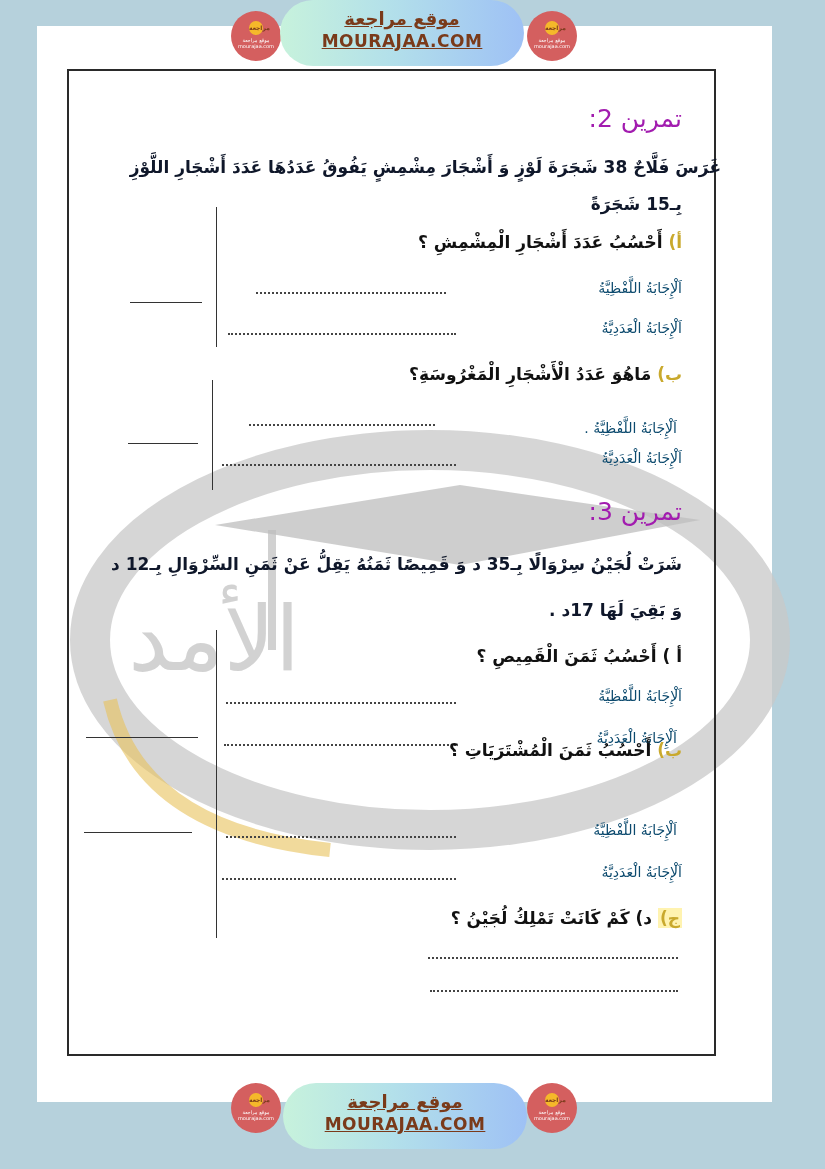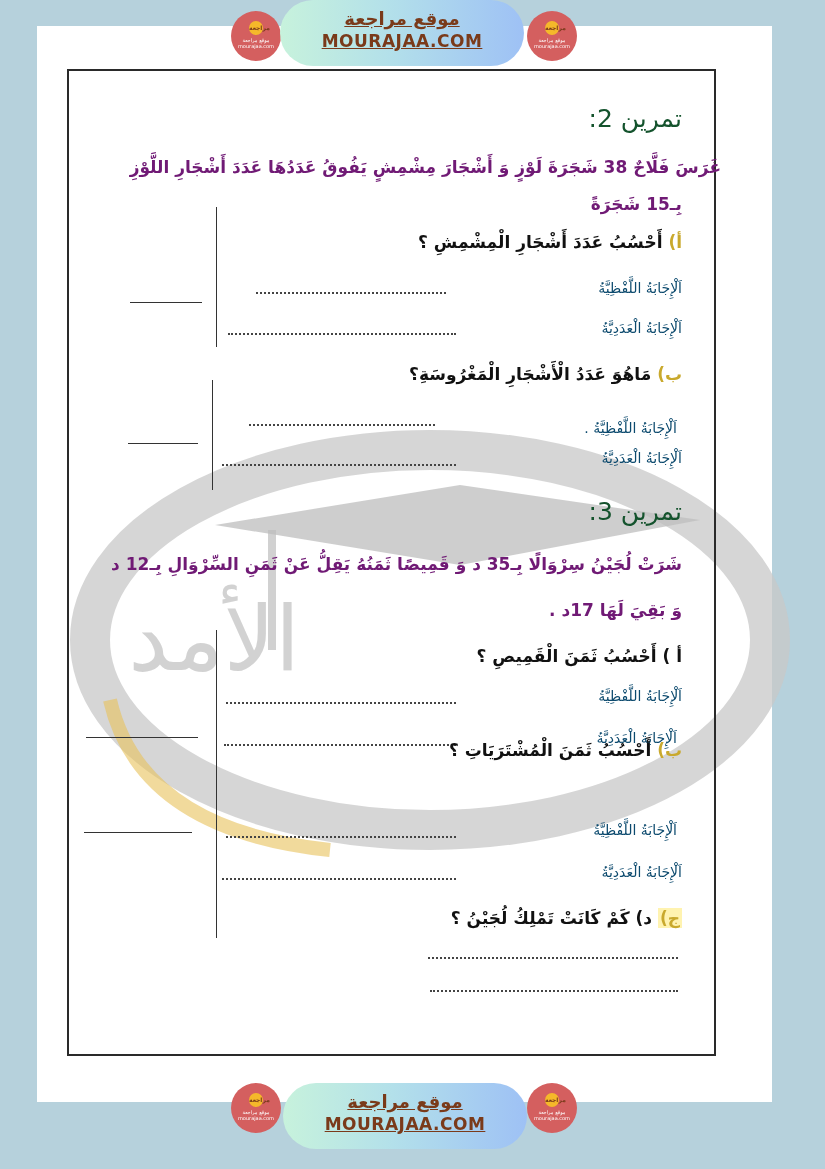--- a/index.html
+++ b/index.html
@@ -30,22 +30,22 @@
     position:absolute; width:50px; height:50px; border-radius:50%;
     background:#d45f5f; text-align:center;
   }
   .badge .dot {
     width:14px; height:14px; border-radius:50%; background:#f5b82a;
     margin:10px auto 2px; font-size:6px; line-height:14px; color:#7a3a1a; font-weight:bold;
   }
   .badge .tiny { font-size:5px; line-height:6px; color:#ffffff; }
 
   .rtl { direction:rtl; text-align:right; position:absolute; }
-  .ex-title { color:#14532d; font-size:25px; font-family:"DejaVu Sans", sans-serif; }
-  .stmt { color:#701a75; font-weight:bold; font-size:17px; line-height:28px; }
+  .ex-title { color:#a21caf; font-size:25px; font-family:"DejaVu Sans", sans-serif; }
+  .stmt { color:#0f172a; font-weight:bold; font-size:17px; line-height:28px; }
   .q { color:#111; font-weight:bold; font-size:17px; }
   .q .lbl { color:#c9a92d; }
   .q .hl { background:#fff3b0; color:#c9a92d; padding:0 2px; }
   .ans { font-size:14px; color:#0c4a6e; white-space:nowrap; }
   .vline { position:absolute; width:1px; background:#333; }
   .hline { position:absolute; height:1px; background:#333; }
   .dline { position:absolute; height:0; border-bottom:2px dotted #444; }
 </style>
 </head>
 <body>

